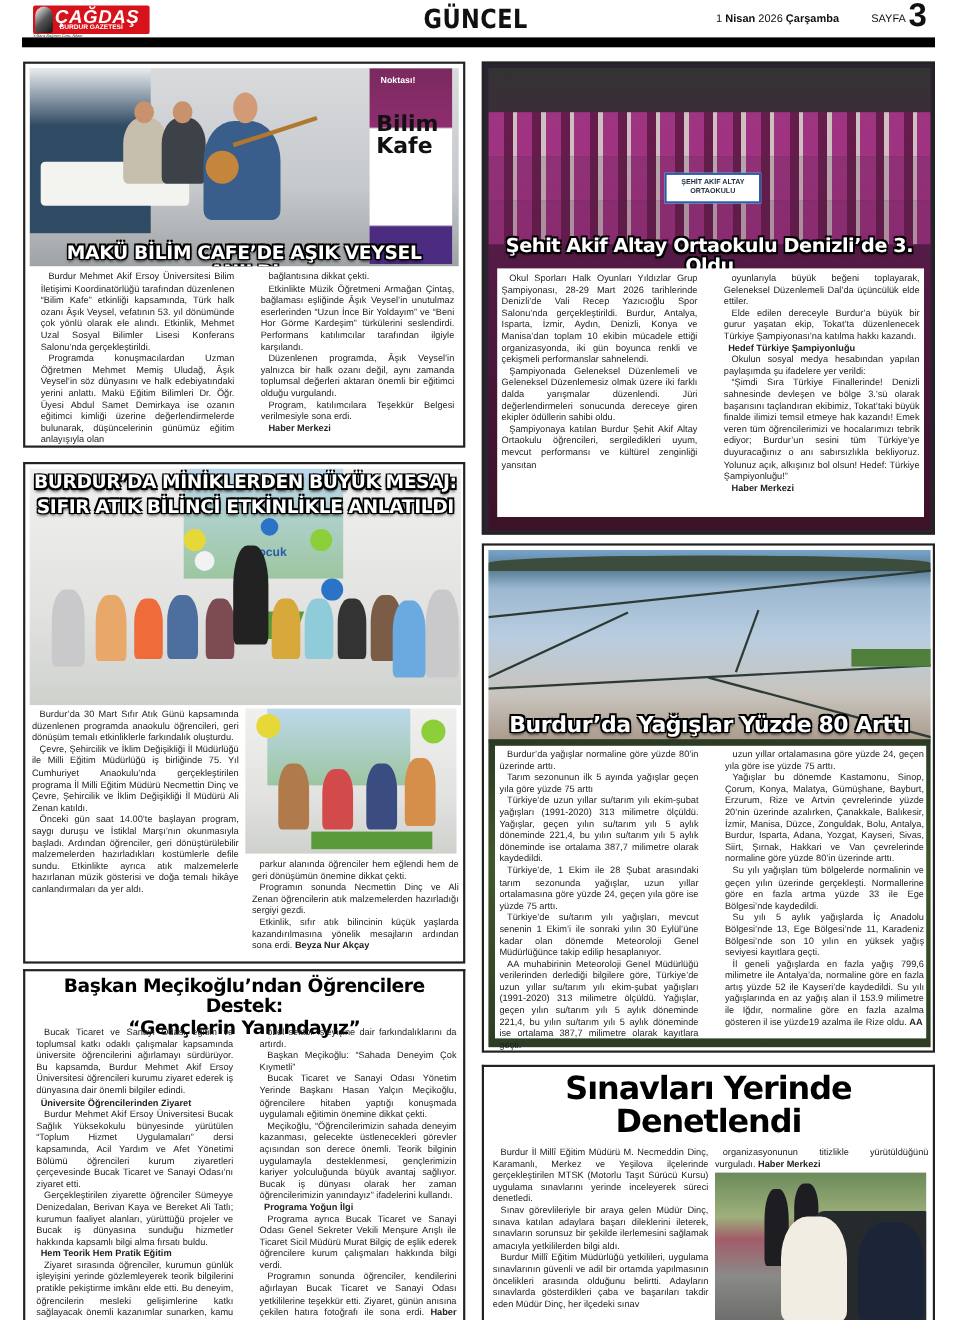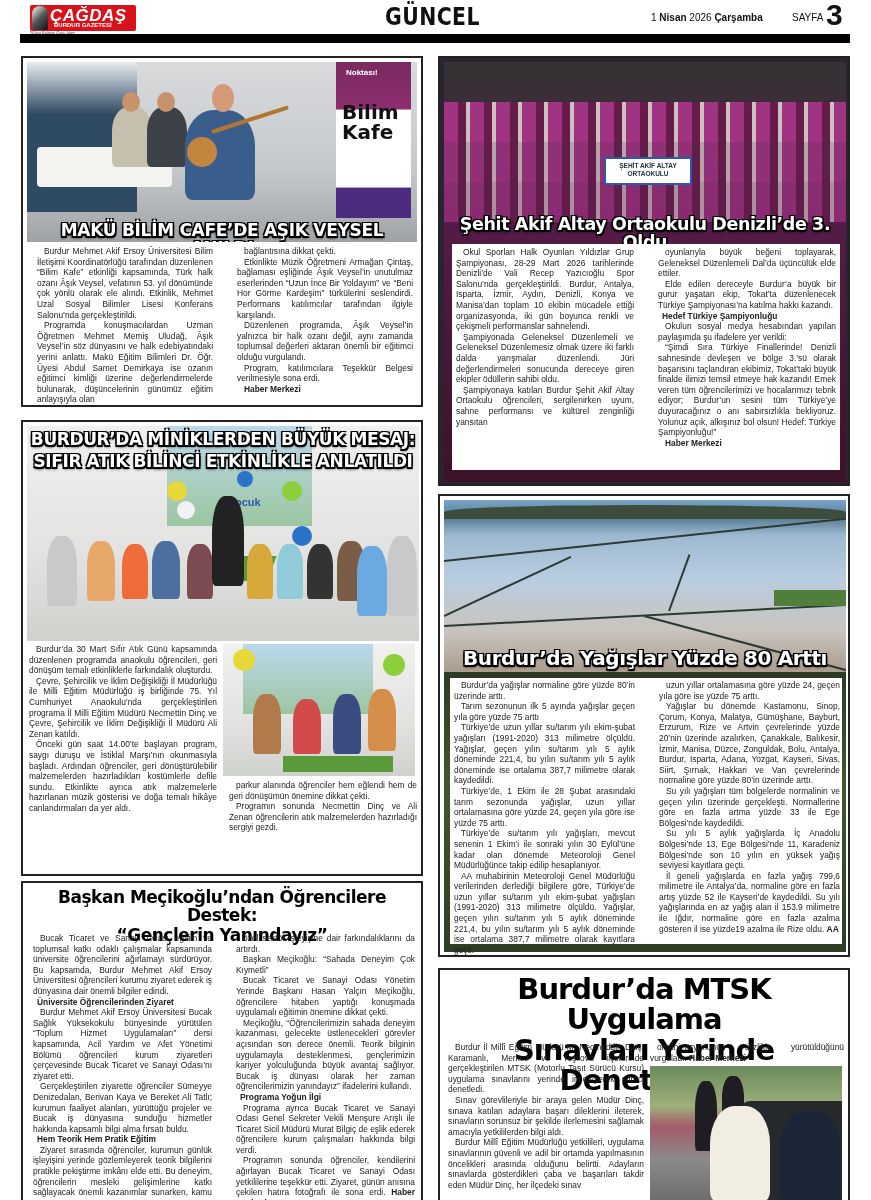--- a/index.html
+++ b/index.html
@@ -26,21 +26,21 @@
   .cols { position: absolute; display: flex; gap: 24px; }
   .col { flex: 1; font-size: 8.4px; line-height: 10.6px; text-align: justify; color: #222; }
   .col p { text-indent: 7px; }
   .col .sub-h { font-weight: bold; text-indent: 4px; }
   .col .byline { font-weight: bold; }
   .textbg { position: absolute; background: #fff; }
 
   
   .ph-cafe { background: linear-gradient(180deg,#d8dadc 0%,#c6c9cc 60%,#9fa3a6 100%); }
   .ph-cafe .wall { position:absolute; left:0; top:0; width:110px; height:150px; background:linear-gradient(180deg,#e8ecef,#2f4a63 35%,#2f4a63); }
-  .ph-cafe .banner { position:absolute; right:6px; top:0; width:75px; height:156px; background:linear-gradient(180deg,#7a2a5f 0%,#8e2d6f 30%,#fff 31%,#fff 80%,#4b2c80 81%); }
+  .ph-cafe .banner { position:absolute; right:6px; top:0; width:75px; height:178px; background:linear-gradient(180deg,#7a2a5f 0%,#8e2d6f 30%,#fff 31%,#fff 80%,#4b2c80 81%); }
   .ph-cafe .banner .bt { position:absolute; left:6px; top:40px; font:900 20px "DejaVu Sans",sans-serif; color:#111; line-height:20px; }
   .ph-cafe .banner .nk { position:absolute; left:10px; top:6px; font:bold 8px "Liberation Sans",sans-serif; color:#fff; }
   .ph-cafe .table { position:absolute; left:10px; top:85px; width:135px; height:40px; background:#f3f3f0; border-radius:4px; }
   .person { position:absolute; border-radius: 40% 40% 10% 10%; }
   .head { position:absolute; border-radius: 50%; background:#c8936c; }
 
   .ph-dance { background: linear-gradient(180deg,#333 0%,#551b47 40%,#3b1228 100%); }
   .ph-dance .row { position:absolute; left:0; width:100%; height:40px; background: repeating-linear-gradient(90deg,#b0358e 0 14px,#6d1a4e 14px 22px,#e8d9d9 22px 26px); opacity:.85; }
   .ph-dance .sign { position:absolute; left:160px; top:95px; width:88px; height:28px; background:#fff; border:2px solid #2a5aa8; font:bold 6.5px "Liberation Sans",sans-serif; color:#234; text-align:center; padding-top:3px; line-height:8px; }
 
@@ -118,21 +118,21 @@
     <div class="row" style="top:80px;opacity:.7;"></div>
     <div class="row" style="top:120px;opacity:.6;"></div>
     <div class="sign">ŞEHİT AKİF ALTAY ORTAOKULU</div>
     <div class="headline-overlay" style="top:153px;font-size:17.5px;letter-spacing:-0.4px;">Şehit Akif Altay Ortaokulu Denizli’de 3. Oldu</div>
   </div>
   <div class="textbg" style="left:12px;top:186px;width:388px;height:226px;"></div>
   <div class="cols" style="left:16px;top:189px;width:380px;height:220px;">
     <div class="col">
       <p>Okul Sporları Halk Oyunları Yıldızlar Grup Şampiyonası, 28-29 Mart 2026 tarihlerinde Denizli’de Vali Recep Yazıcıoğlu Spor Salonu’nda gerçekleştirildi. Burdur, Antalya, Isparta, İzmir, Aydın, Denizli, Konya ve Manisa’dan toplam 10 ekibin mücadele ettiği organizasyonda, iki gün boyunca renkli ve çekişmeli performanslar sahnelendi.</p>
       <p>Şampiyonada Geleneksel Düzenlemeli ve Geleneksel Düzenlemesiz olmak üzere iki farklı dalda yarışmalar düzenlendi. Jüri değerlendirmeleri sonucunda dereceye giren ekipler ödüllerin sahibi oldu.</p>
-      <p>Şampiyonaya katılan Burdur Şehit Akif Altay Ortaokulu öğrencileri, sergilenirken uyum, sahne performansı ve kültürel zenginliği yansıtan</p>
+      <p>Şampiyonaya katılan Burdur Şehit Akif Altay Ortaokulu öğrencileri, sergiledikleri uyum, mevcut performansı ve kültürel zenginliği yansıtan</p>
     </div>
     <div class="col">
       <p>oyunlarıyla büyük beğeni toplayarak, Geleneksel Düzenlemeli Dal’da üçüncülük elde ettiler.</p>
       <p>Elde edilen dereceyle Burdur’a büyük bir gurur yaşatan ekip, Tokat’ta düzenlenecek Türkiye Şampiyonası’na katılma hakkı kazandı.</p>
       <p class="sub-h">Hedef Türkiye Şampiyonluğu</p>
       <p>Okulun sosyal medya hesabından yapılan paylaşımda şu ifadelere yer verildi:</p>
       <p>“Şimdi Sıra Türkiye Finallerinde! Denizli sahnesinde devleşen ve bölge 3.’sü olarak başarısını taçlandıran ekibimiz, Tokat’taki büyük finalde ilimizi temsil etmeye hak kazandı! Emek veren tüm öğrencilerimizi ve hocalarımızı tebrik ediyor; Burdur’un sesini tüm Türkiye’ye duyuracağınız o anı sabırsızlıkla bekliyoruz. Yolunuz açık, alkışınız bol olsun! Hedef: Türkiye Şampiyonluğu!”</p>
       <p class="byline">Haber Merkezi</p>
     </div>
   </div>
@@ -179,20 +179,21 @@
     <div class="col">
       <p>Burdur’da 30 Mart Sıfır Atık Günü kapsamında düzenlenen programda anaokulu öğrencileri, geri dönüşüm temalı etkinliklerle farkındalık oluşturdu.</p>
       <p>Çevre, Şehircilik ve İklim Değişikliği İl Müdürlüğü ile Milli Eğitim Müdürlüğü iş birliğinde 75. Yıl Cumhuriyet Anaokulu’nda gerçekleştirilen programa İl Milli Eğitim Müdürü Necmettin Dinç ve Çevre, Şehircilik ve İklim Değişikliği İl Müdürü Ali Zenan katıldı.</p>
       <p>Önceki gün saat 14.00’te başlayan program, saygı duruşu ve İstiklal Marşı’nın okunmasıyla başladı. Ardından öğrenciler, geri dönüştürülebilir malzemelerden hazırladıkları kostümlerle defile sundu. Etkinlikte ayrıca atık malzemelerle hazırlanan müzik gösterisi ve doğa temalı hikâye canlandırmaları da yer aldı.</p>
     </div>
   </div>
   <div class="cols" style="left:206px;top:358px;width:188px;height:96px;">
     <div class="col">
       <p>parkur alanında öğrenciler hem eğlendi hem de geri dönüşümün önemine dikkat çekti.</p>
       <p>Programın sonunda Necmettin Dinç ve Ali Zenan öğrencilerin atık malzemelerden hazırladığı sergiyi gezdi.</p>
+      <p><span>Etkinlik, sıfır atık bilincinin küçük yaşlarda kazandırılmasına yönelik mesajların ardından sona erdi.</span> <b>Beyza Nur Akçay</b></p>
     </div>
   </div>
 </div>
 
 <div class="box" style="left:438px;top:494px;width:412px;height:463px;">
   <div class="photo ph-flood" style="left:4px;top:4px;width:402px;height:175px;">
     <div class="hill"></div>
     <div class="line" style="left:0;top:60px;width:420px;transform:rotate(-6deg);"></div>
     <div class="line" style="left:0;top:115px;width:140px;transform:rotate(-25deg);"></div>
     <div class="line" style="left:0;top:125px;width:420px;transform:rotate(-3deg);"></div>
@@ -244,21 +245,20 @@
       <p>Meçikoğlu, “Öğrencilerimizin sahada deneyim kazanması, gelecekte üstlenecekleri görevler açısından son derece önemli. Teorik bilginin uygulamayla desteklenmesi, gençlerimizin kariyer yolculuğunda büyük avantaj sağlıyor. Bucak iş dünyası olarak her zaman öğrencilerimizin yanındayız” ifadelerini kullandı.</p>
       <p class="sub-h">Programa Yoğun İlgi</p>
       <p>Programa ayrıca Bucak Ticaret ve Sanayi Odası Genel Sekreter Vekili Menşure Arışlı ile Ticaret Sicil Müdürü Murat Bilgiç de eşlik ederek öğrencilere kurum çalışmaları hakkında bilgi verdi.</p>
       <p><span>Programın sonunda öğrenciler, kendilerini ağırlayan Bucak Ticaret ve Sanayi Odası yetkililerine teşekkür etti. Ziyaret, günün anısına çekilen hatıra fotoğrafı ile sona erdi.</span> <b>Haber Merkezi</b></p>
     </div>
   </div>
 </div>
 
 <div class="box" style="left:438px;top:968px;width:412px;height:232px;border-bottom:none;">
   <div class="headline-black" style="top:4px;font-size:29px;letter-spacing:-1px;">
-    <div>Burdur’da MTSK Uygulama</div>
     <div>Sınavları Yerinde Denetlendi</div>
   </div>
   <div class="cols" style="left:8px;top:72px;width:196px;height:160px;">
     <div class="col">
       <p>Burdur İl Millî Eğitim Müdürü M. Necmeddin Dinç, Karamanlı, Merkez ve Yeşilova ilçelerinde gerçekleştirilen MTSK (Motorlu Taşıt Sürücü Kursu) uygulama sınavlarını yerinde inceleyerek süreci denetledi.</p>
       <p>Sınav görevlileriyle bir araya gelen Müdür Dinç, sınava katılan adaylara başarı dileklerini ileterek, sınavların sorunsuz bir şekilde ilerlemesini sağlamak amacıyla yetkililerden bilgi aldı.</p>
       <p>Burdur Millî Eğitim Müdürlüğü yetkilileri, uygulama sınavlarının güvenli ve adil bir ortamda yapılmasının öncelikleri arasında olduğunu belirtti. Adayların sınavlarda gösterdikleri çaba ve başarıları takdir eden Müdür Dinç, her ilçedeki sınav</p>
     </div>
   </div>
   <div class="cols" style="left:210px;top:72px;width:194px;height:24px;">

